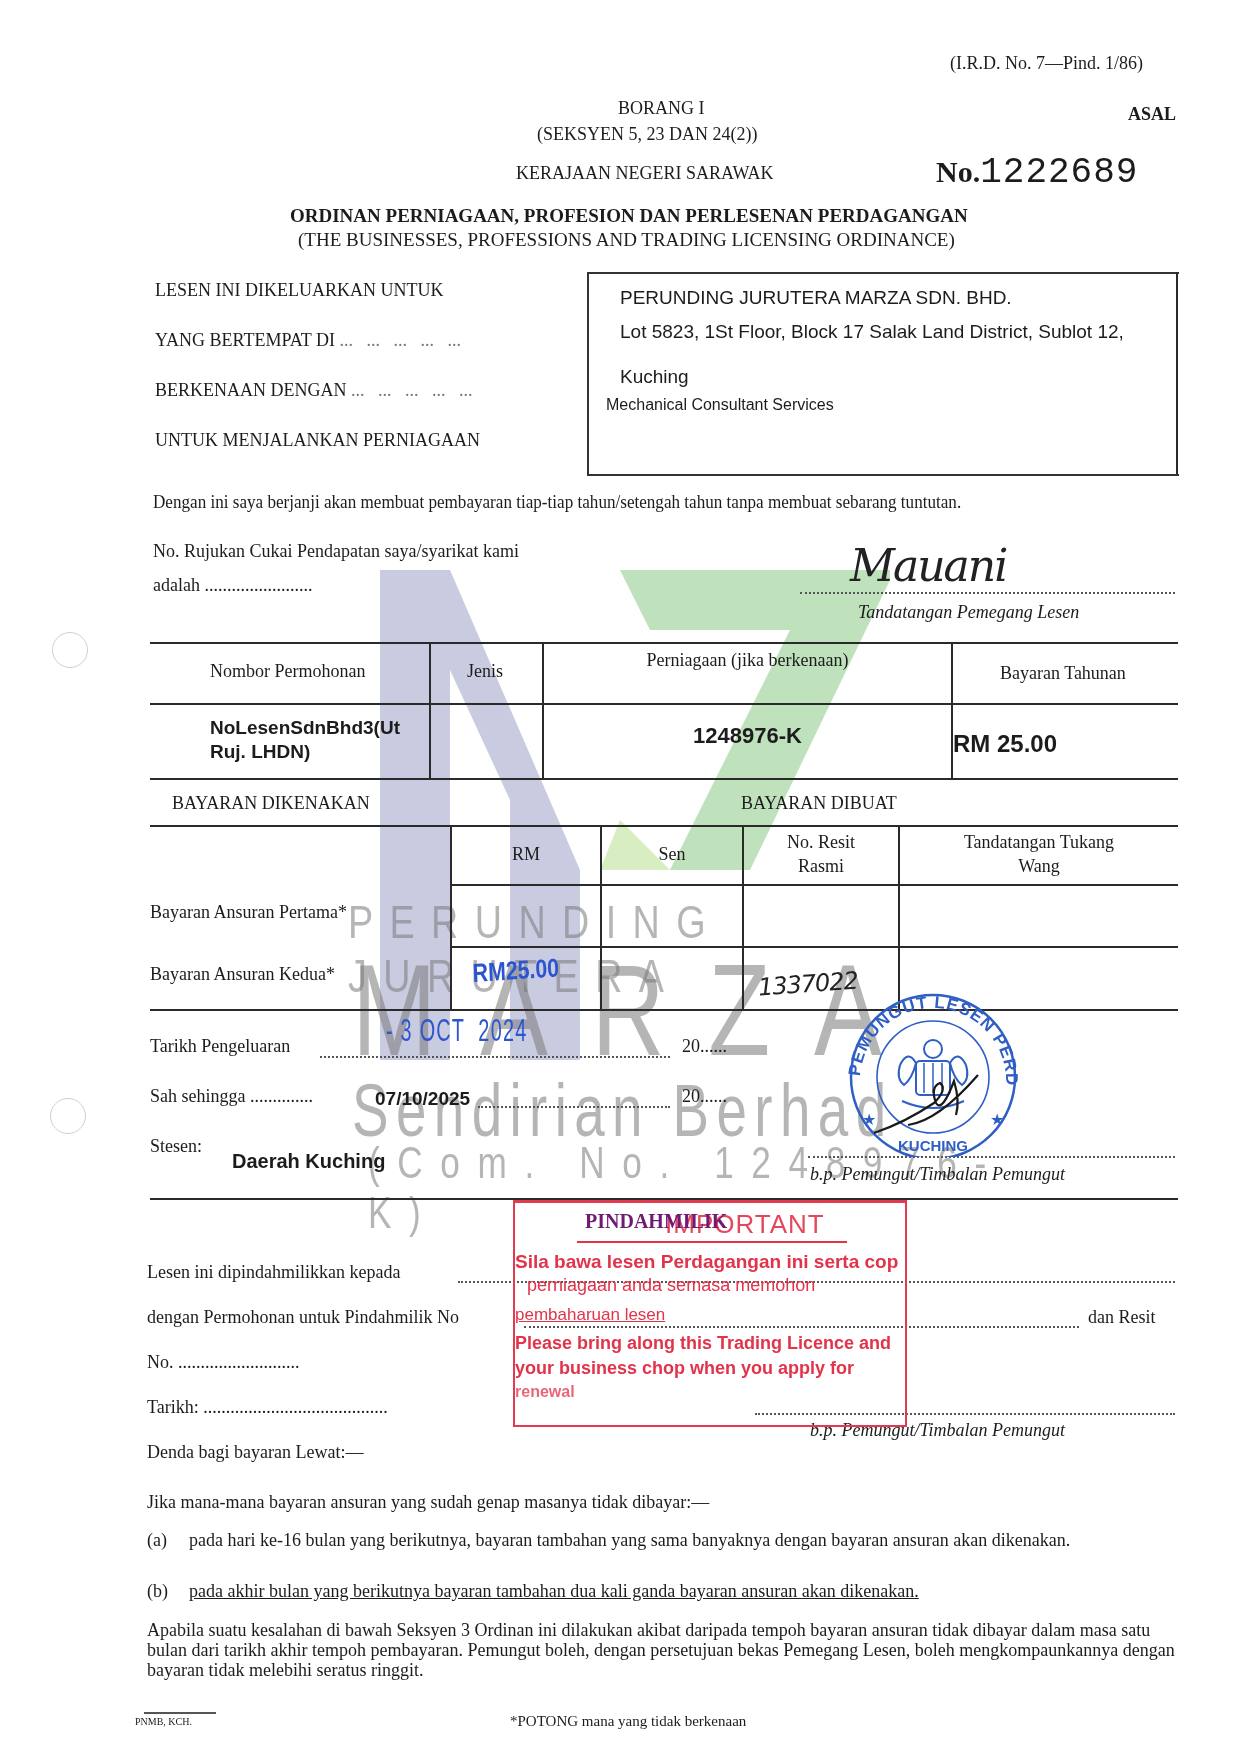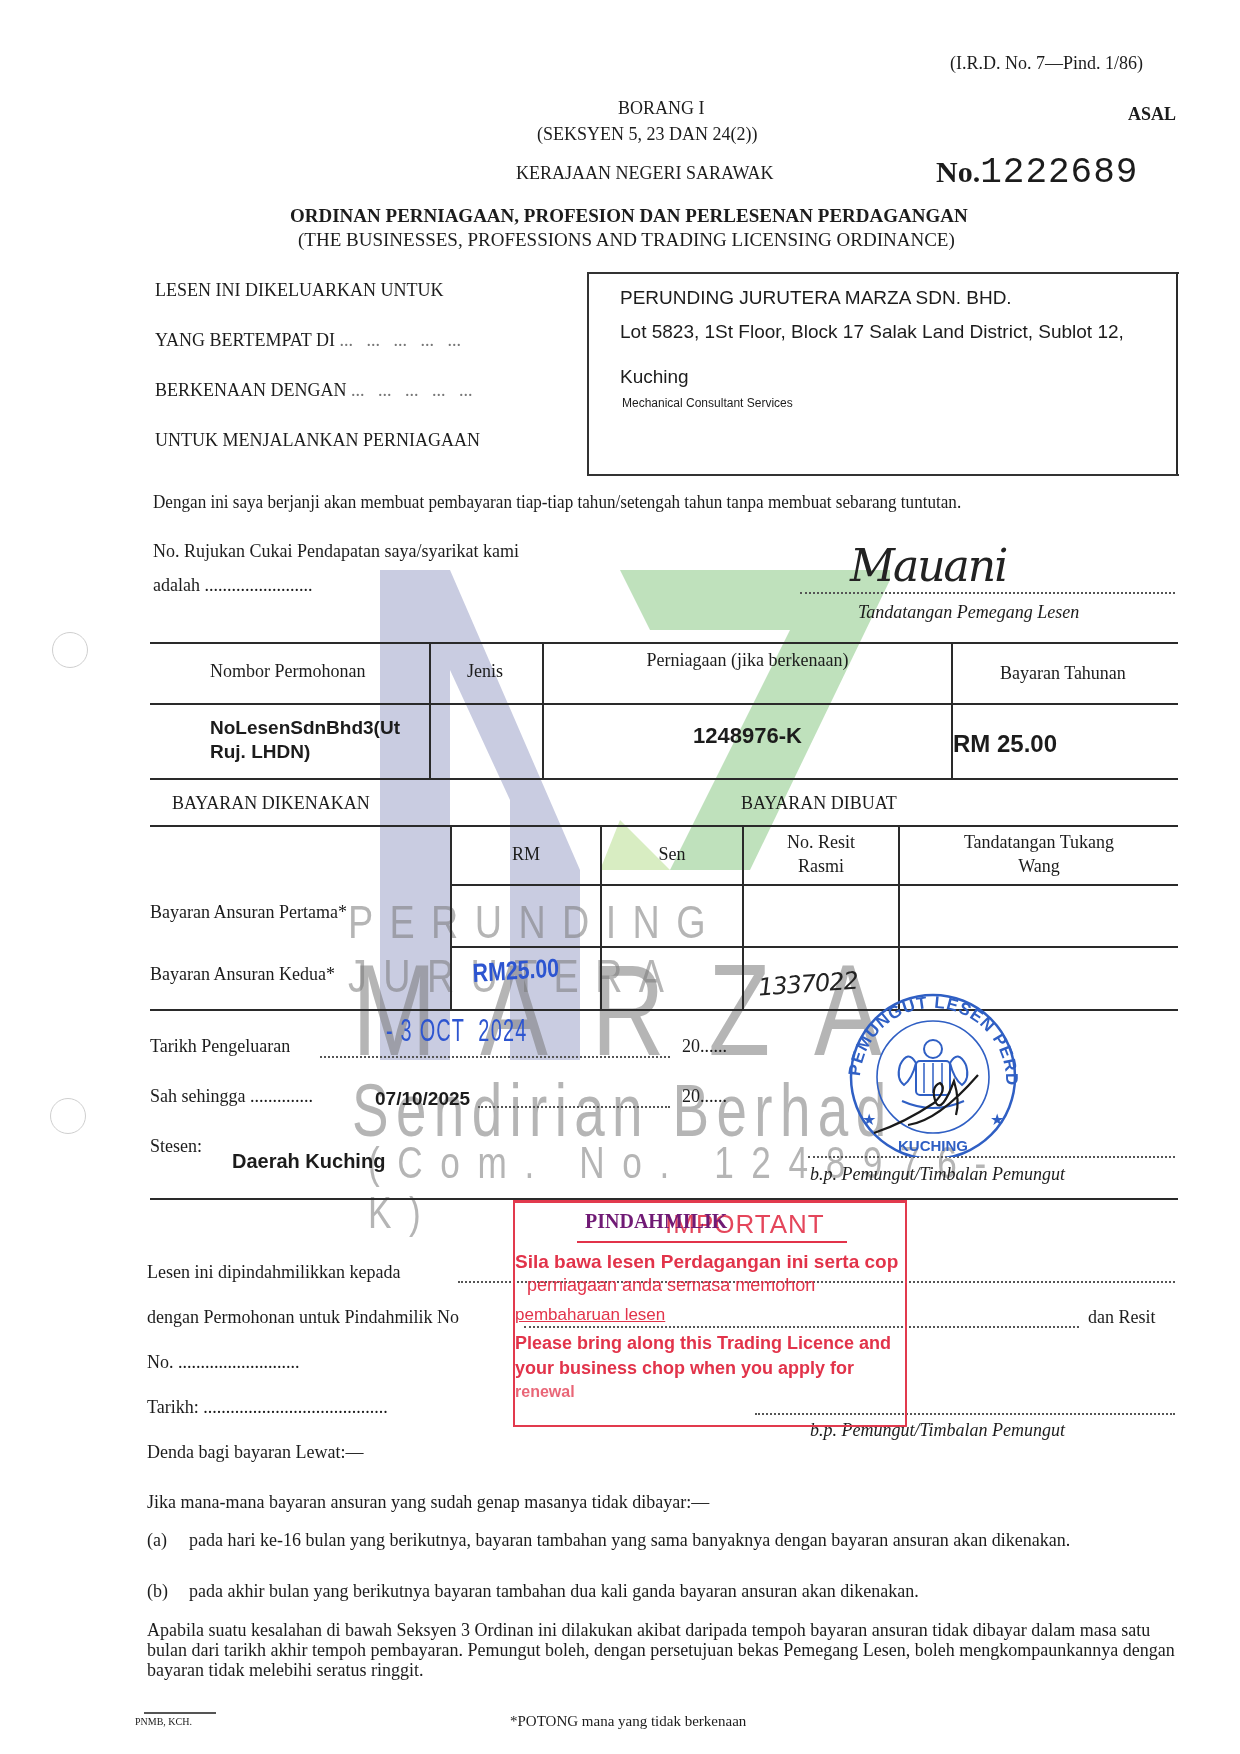--- a/index.html
+++ b/index.html
@@ -62,21 +62,21 @@
 <div class="abs t18" style="left:155px;top:380px;">
   <span>BERKENAAN DENGAN</span>
   <span style="color:#777;white-space:pre;">...   ...   ...   ...   ...</span>
 </div>
 <div class="abs t18" style="left:155px;top:430px;">UNTUK MENJALANKAN PERNIAGAAN</div>
 
 <div class="abs" style="left:587px;top:272px;width:590px;height:200px;border:2px solid #333;border-right:none;">
   <div class="abs sans" style="left:31px;top:13px;font-size:19px;">PERUNDING JURUTERA MARZA SDN. BHD.</div>
   <div class="abs sans" style="left:31px;top:47px;font-size:19px;white-space:nowrap;">Lot 5823, 1St Floor, Block 17 Salak Land District, Sublot 12,</div>
   <div class="abs sans" style="left:31px;top:92px;font-size:19px;">Kuching</div>
-  <div class="abs sans" style="left:33px;top:122px;font-size:12px;">Mechanical Consultant Services</div>
+  <div class="abs sans" style="left:17px;top:122px;font-size:16px;">Mechanical Consultant Services</div>
 </div>
 <div class="vl" style="left:1176px;top:272px;height:202px;"></div>
 
 <div class="abs t18" style="left:153px;top:492px;white-space:nowrap;transform:scaleX(0.95);transform-origin:left top;">Dengan ini saya berjanji akan membuat pembayaran tiap-tiap tahun/setengah tahun tanpa membuat sebarang tuntutan.</div>
 <div class="abs t18" style="left:153px;top:541px;">No. Rujukan Cukai Pendapatan saya/syarikat kami</div>
 <div class="abs t18" style="left:153px;top:575px;">adalah ........................</div>
 <div class="abs" style="left:850px;top:540px;font-size:44px;font-style:italic;font-family:'DejaVu Serif',serif;color:#222;letter-spacing:-2px;">Mauani</div>
 <div class="dots" style="left:800px;top:592px;width:375px;"></div>
 <div class="abs" style="left:858px;top:602px;font-size:18px;font-style:italic;">Tandatangan Pemegang Lesen</div>
 
@@ -198,19 +198,19 @@
 <div class="abs" style="left:585px;top:1210px;font-size:20px;font-weight:bold;color:#701a75;">PINDAHMILIK</div>
 
 <div class="abs t18" style="left:147px;top:1442px;">Denda bagi bayaran Lewat:—</div>
 <div class="abs t18" style="left:147px;top:1492px;">Jika mana-mana bayaran ansuran yang sudah genap masanya tidak dibayar:—</div>
 <div class="abs t18" style="left:147px;top:1530px;width:1030px;">
   <span style="position:absolute;left:0;top:0;">(a)</span>
   <div style="margin-left:42px;line-height:20px;">pada hari ke-16 bulan yang berikutnya, bayaran tambahan yang sama banyaknya dengan bayaran ansuran akan dikenakan.</div>
 </div>
 <div class="abs t18" style="left:147px;top:1581px;width:1030px;">
   <span style="position:absolute;left:0;top:0;">(b)</span>
-  <div style="margin-left:42px;">pada akhir bulan yang berikutnya bayaran tambahan dua kali ganda bayaran ansuran akan dikenakan.</div>
+  <div style="margin-left:42px;text-decoration:underline;">pada akhir bulan yang berikutnya bayaran tambahan dua kali ganda bayaran ansuran akan dikenakan.</div>
 </div>
 <div class="abs t18" style="left:147px;top:1620px;width:1032px;line-height:20px;">Apabila suatu kesalahan di bawah Seksyen 3 Ordinan ini dilakukan akibat daripada tempoh bayaran ansuran tidak dibayar dalam masa satu bulan dari tarikh akhir tempoh pembayaran. Pemungut boleh, dengan persetujuan bekas Pemegang Lesen, boleh mengkompaunkannya dengan bayaran tidak melebihi seratus ringgit.</div>
 
 <div class="abs" style="left:144px;top:1712px;width:72px;height:2px;background:#555;"></div>
 <div class="abs" style="left:135px;top:1716px;font-size:10px;">PNMB, KCH.</div>
 <div class="abs" style="left:510px;top:1713px;font-size:15px;">*POTONG mana yang tidak berkenaan</div>
 
 </body></html>

